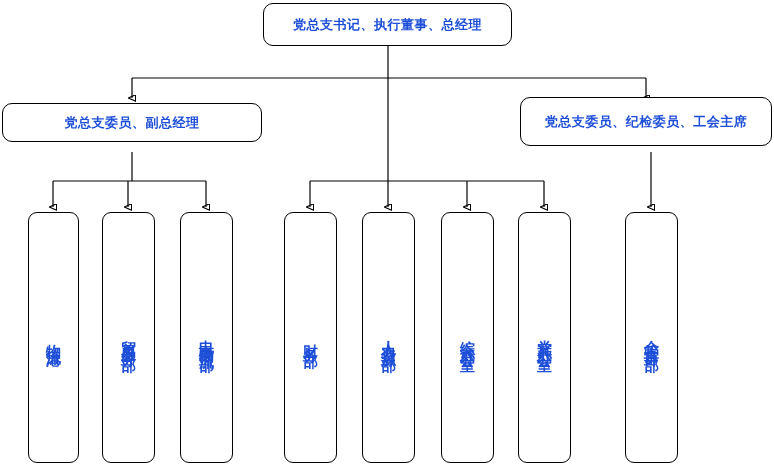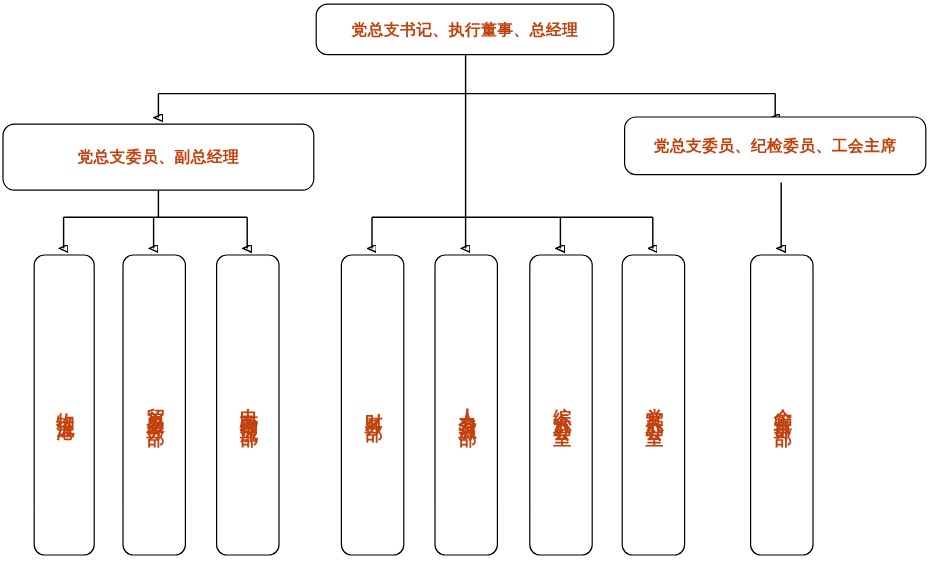--- a/index.html
+++ b/index.html
@@ -24,21 +24,21 @@
     align-items: center;
     justify-content: center;
     text-align: center;
   }
   .node.rounded-lg { border-radius: 10px; }
   .node.rounded-sm { border-radius: 9px; }
 
   .node-label {
     font-size: 13px;
     font-weight: bold;
-    color: #c2410c;
+    color: #1d4ed8;
     letter-spacing: 0.5px;
     line-height: 1.2;
     white-space: nowrap;
   }
 
   
   .node-label.vertical {
     writing-mode: vertical-rl;
     text-orientation: upright;
     font-size: 15px;
@@ -92,21 +92,21 @@
     <line x1="467" y1="181" x2="467" y2="207" marker-end="url(#arrow)"></line>
     <line x1="544" y1="181" x2="544" y2="207" marker-end="url(#arrow)"></line>
 
     <line x1="651" y1="152" x2="651" y2="207" marker-end="url(#arrow)"></line>
   </svg>
 
   <div class="node rounded-lg" style="left:263px; top:3px; width:249px; height:43px;">
     <span class="node-label">党总支书记、执行董事、总经理</span>
   </div>
 
-  <div class="node rounded-lg" style="left:2px; top:103px; width:260px; height:56px;">
+  <div class="node rounded-lg" style="left:2px; top:103px; width:260px; height:39px;">
     <span class="node-label">党总支委员、副总经理</span>
   </div>
 
   <div class="node rounded-lg" style="left:520px; top:97px; width:252px; height:49px;">
     <span class="node-label">党总支委员、纪检委员、工会主席</span>
   </div>
 
   <div class="node rounded-sm" style="left:28px; top:212px; width:51px; height:251px;">
     <span class="node-label vertical">物流港</span>
   </div>

